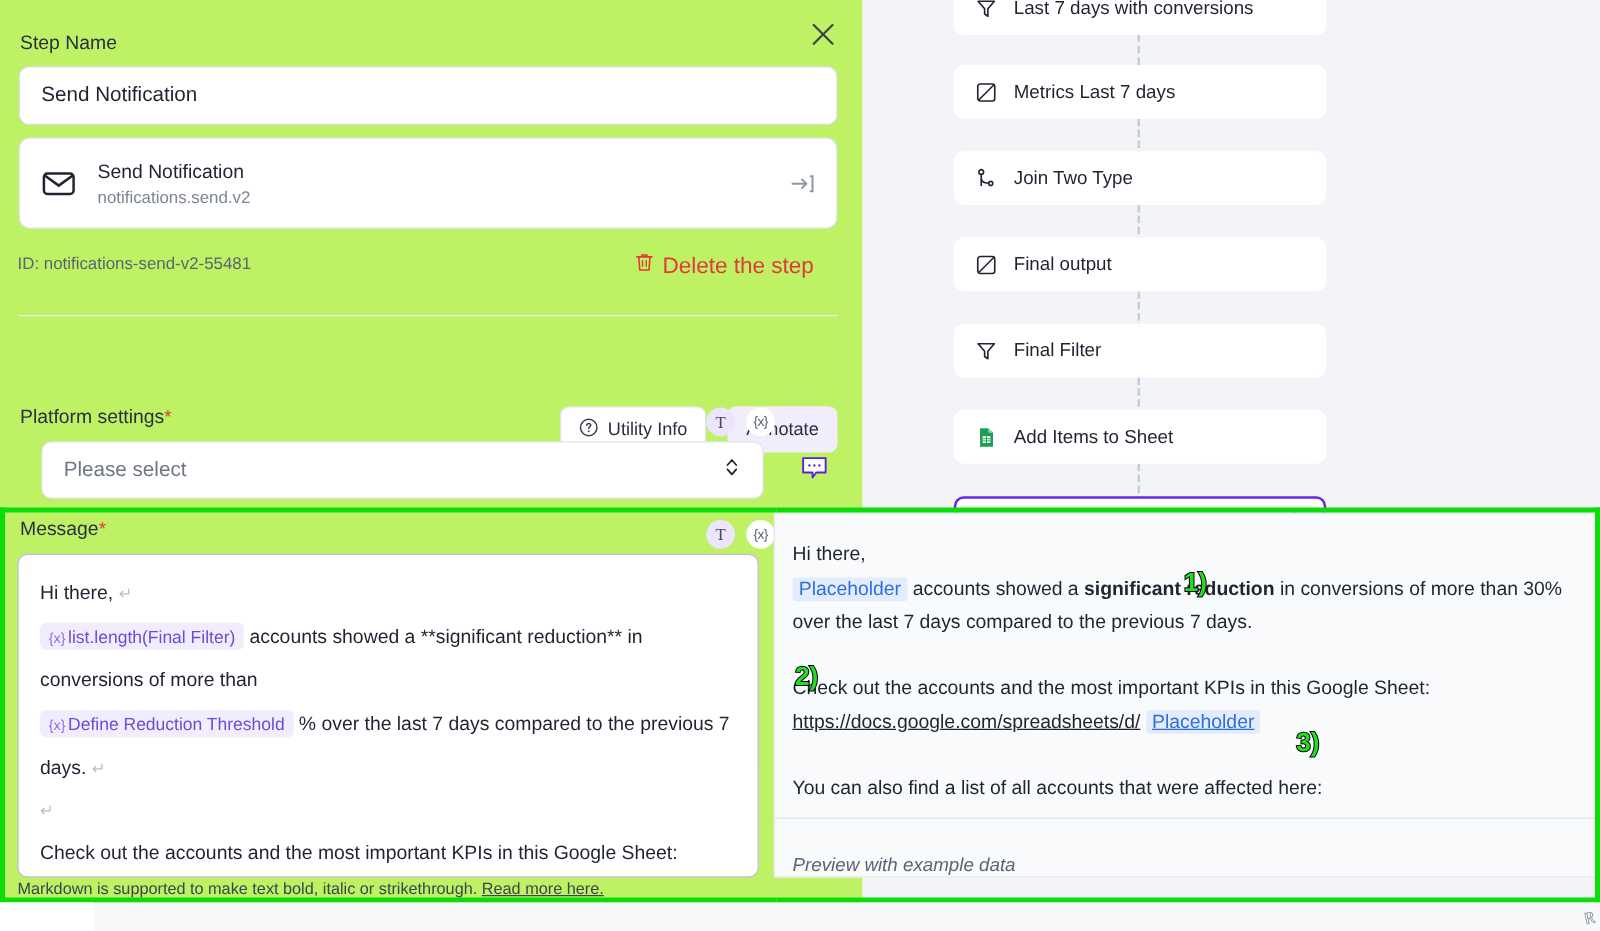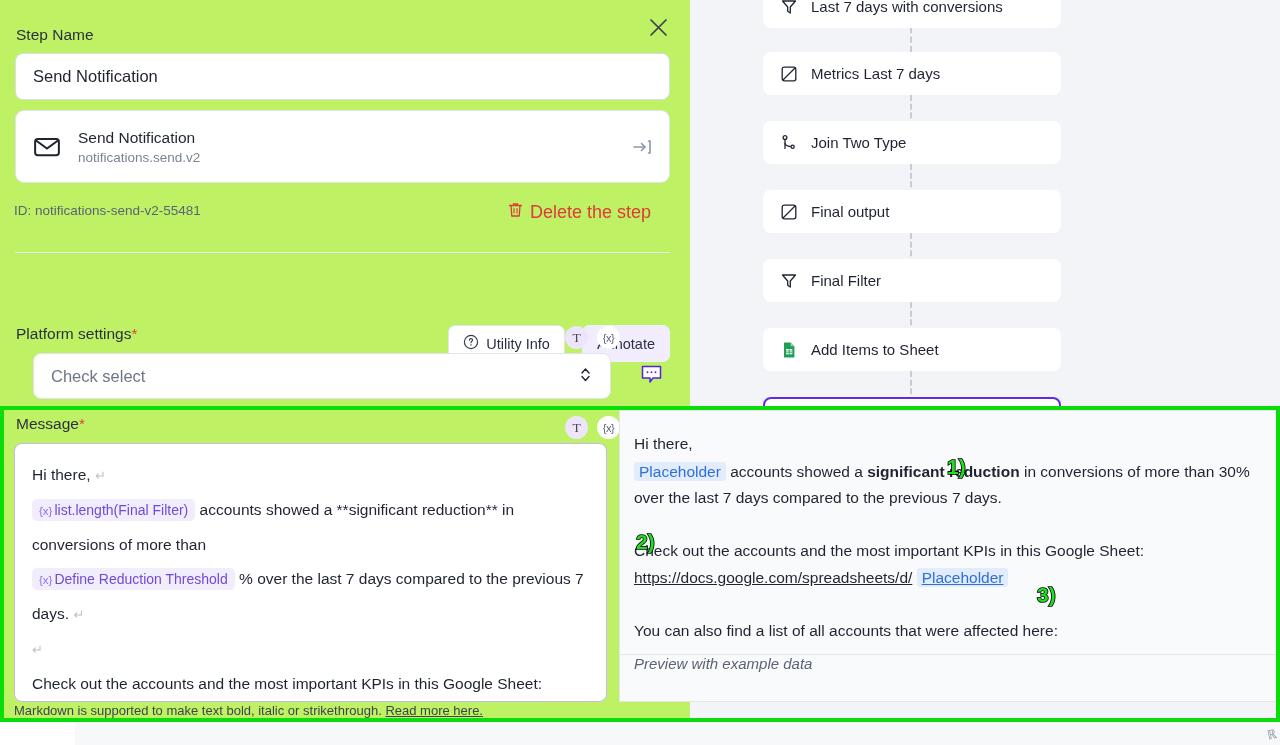--- a/index.html
+++ b/index.html
@@ -174,21 +174,21 @@
     color: #1f2430;
   }
   .ph-chip {
     background: #e2ecfd; color: #2f6fdb; border-radius: 3px; padding: 1px 5px;
   }
   .ph-chip.link { text-decoration: underline; }
   .preview-body .url { text-decoration: underline; }
   .preview-footer {
     position: absolute; left: 0; bottom: 0; width: 100%; height: 47px;
     border-top: 1px solid #e2e5ec; background: #f9fafb;
-    display: flex; align-items: flex-start; padding: 0 14px;
+    display: flex; align-items: flex-end; padding: 0 14px;
   }
   .preview-footer .hint { font-style: italic; font-size: 15px; color: #5b6374; }
 
   .green-right-v {
     position: absolute; left: 1276px; top: 406px; width: 4px; height: 316px; background: #0bdd0b;
   }
   .green-top-right {
     position: absolute; left: 621px; top: 406px; width: 659px; height: 4px; background: #0bdd0b;
   }
   .green-bot-right {
@@ -285,21 +285,21 @@
     <div class="field-label platform-label">
       <span>Platform settings</span><span class="req">*</span>
     </div>
 
     <div class="badge-row platform-badges">
       <span class="badge-T">T</span>
       <span class="badge-x">{x}</span>
     </div>
 
     <div class="select-box">
-      <span class="ph">Check select</span>
+      <span class="ph">Please select</span>
       <span class="chev">
         <svg width="15" height="19" viewBox="0 0 15 19" fill="none">
             <path d="M4 8 L7.5 4 L11 8" stroke="#1f2430" stroke-width="1.4" fill="none" stroke-linecap="round" stroke-linejoin="round"></path>
             <path d="M4 11.5 L7.5 15.5 L11 11.5" stroke="#1f2430" stroke-width="1.4" fill="none" stroke-linecap="round" stroke-linejoin="round"></path>
           </svg>
       </span>
     </div>
 
     <div class="chat-ico">
       <svg width="23" height="23" viewBox="0 0 23 23" fill="none">

